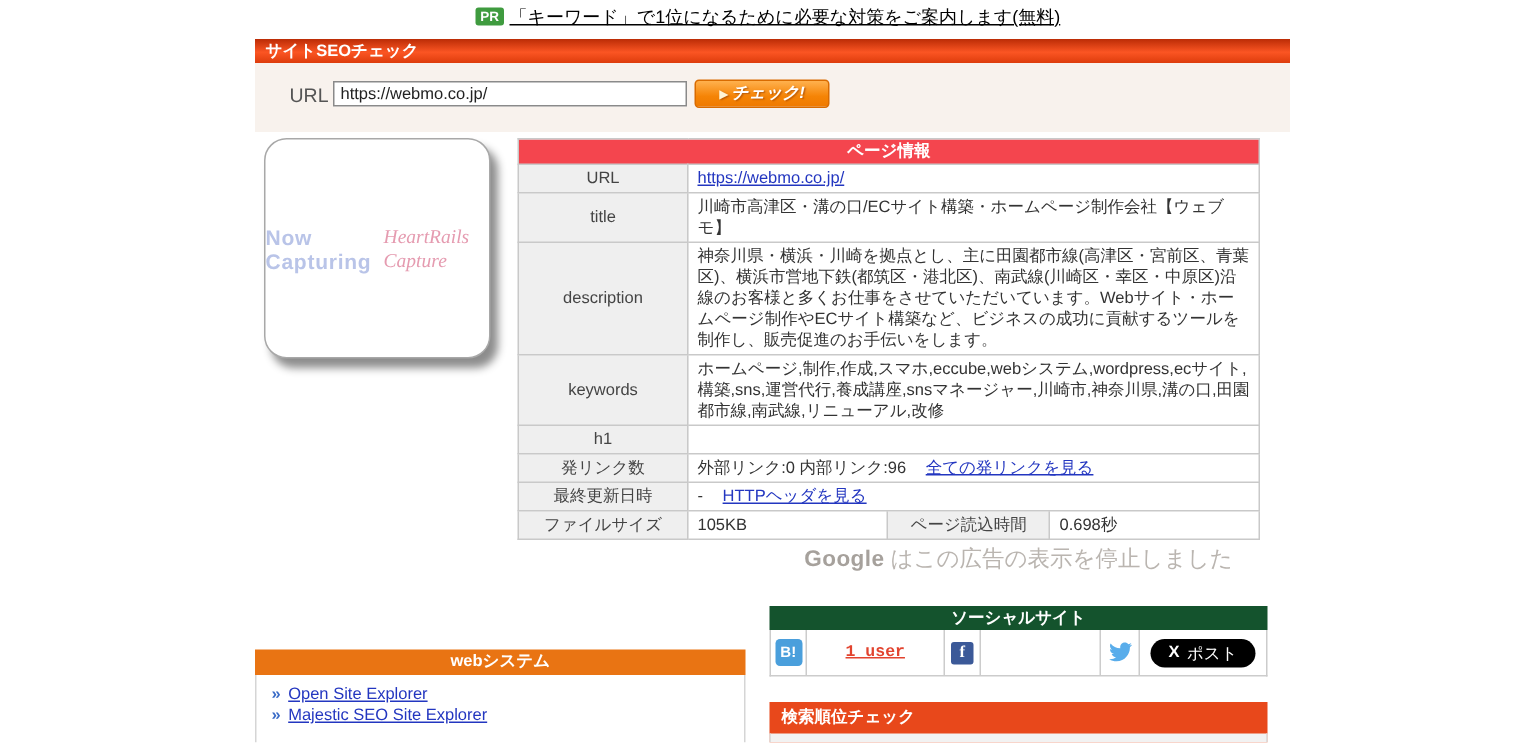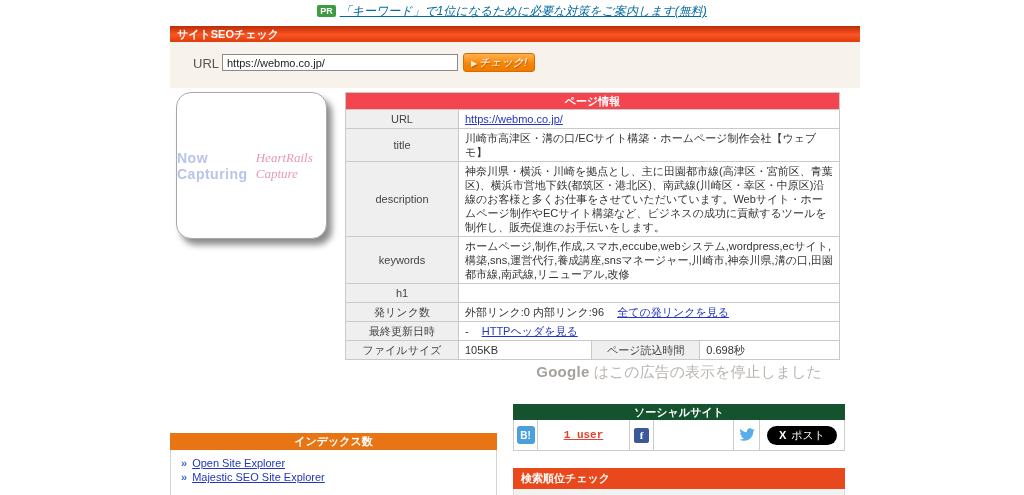--- a/index.html
+++ b/index.html
@@ -4,35 +4,35 @@
 <style>
   * { margin:0; padding:0; box-sizing:border-box; }
   html,body { width:1024px; height:495px; background:#ffffff; }
   body { font-family:"Liberation Sans","DejaVu Sans",sans-serif; color:#333; }
   .screen { position:relative; width:1024px; height:495px; overflow:hidden; background:#fff; }
 
   
   .pr-line { position:absolute; top:3px; left:0; width:1024px; text-align:center; font-size:12px; }
   .pr-badge { display:inline-block; background:#3f9b3f; color:#fff; font-size:9px; font-weight:bold;
               border-radius:2px; padding:1px 3px; margin-right:4px; vertical-align:1px; }
-  .pr-link { color:#0369a1; text-decoration:underline; cursor:pointer;font-style:italic; }
+  .pr-link { color:#000000; text-decoration:underline; cursor:pointer; }
 
   
   .main-header { position:absolute; left:170px; top:26px; width:690px; height:16px;
                  background:linear-gradient(180deg,#bb2c06 0%,#fb5523 55%,#dd3c0c 100%);
                  color:#fff; font-weight:bold; font-size:11px; line-height:16px; padding-left:7px; }
 
   
   .url-form { position:absolute; left:170px; top:42px; width:690px; height:46px; background:#f8f2ed; }
   .url-label { position:absolute; left:23px; top:14px; font-size:13px; color:#555; }
   .url-input { position:absolute; left:52px; top:12px; width:236px; height:17px; border:1px solid #8a8a8a;
                font-size:11px; padding:0 4px; font-family:"Liberation Sans","DejaVu Sans",sans-serif; color:#222; background:#fff; }
-  .check-button { position:absolute; left:293px; top:11px; width:72px; height:19px;
+  .check-button { position:absolute; left:293px; top:11px; width:90px; height:19px;
                   background:linear-gradient(180deg,#ffb14e 0%,#f58406 60%,#ef7a00 100%);
-                  border:1px solid #d96b00; border-radius:3px; color:#fff; font-weight:normal; font-style:italic;
+                  border:1px solid #d96b00; border-radius:3px; color:#fff; font-weight:bold; font-style:italic;
                   font-size:11px; line-height:17px; text-align:center; cursor:pointer;
                   text-shadow:1px 1px 1px rgba(150,60,0,.6); }
   .check-arrow { font-size:8px; font-style:normal; margin-right:2px; color:#fff4d6; }
 
   
   .capture-box { position:absolute; left:176px; top:92px; width:151px; height:147px; background:#fff;
                  border:1px solid #a8a8a8; border-radius:15px; box-shadow:5px 6px 6px rgba(0,0,0,.45);
                  display:flex; flex-direction:row; align-items:center; justify-content:center; gap:6px; }
   .cap-line1 { color:#b9c4e8; font-weight:bold; font-size:14px; letter-spacing:.5px; }
   .cap-line2 { color:#e59bb0; font-style:italic; font-size:13px; font-family:"Liberation Serif","DejaVu Serif",serif; }
@@ -159,21 +159,21 @@
     <tr>
       <td class="label">ファイルサイズ</td>
       <td>105KB</td>
       <td class="label2">ページ読込時間</td>
       <td>0.698秒</td>
     </tr>
   </tbody>
     </table>
 
 
-  <div class="backlink-header">インデックス数</div>
+  <div class="backlink-header">webシステム</div>
   <div class="backlink-box">
     <span class="bl-row">
       <span class="bl-arrow">»</span><a class="bl-link">Open Site Explorer</a>
     </span>
     <span class="bl-row">
       <span class="bl-arrow">»</span><a class="bl-link">Majestic SEO Site Explorer</a>
     </span>
   </div>
 
   <div class="ad-notice">

